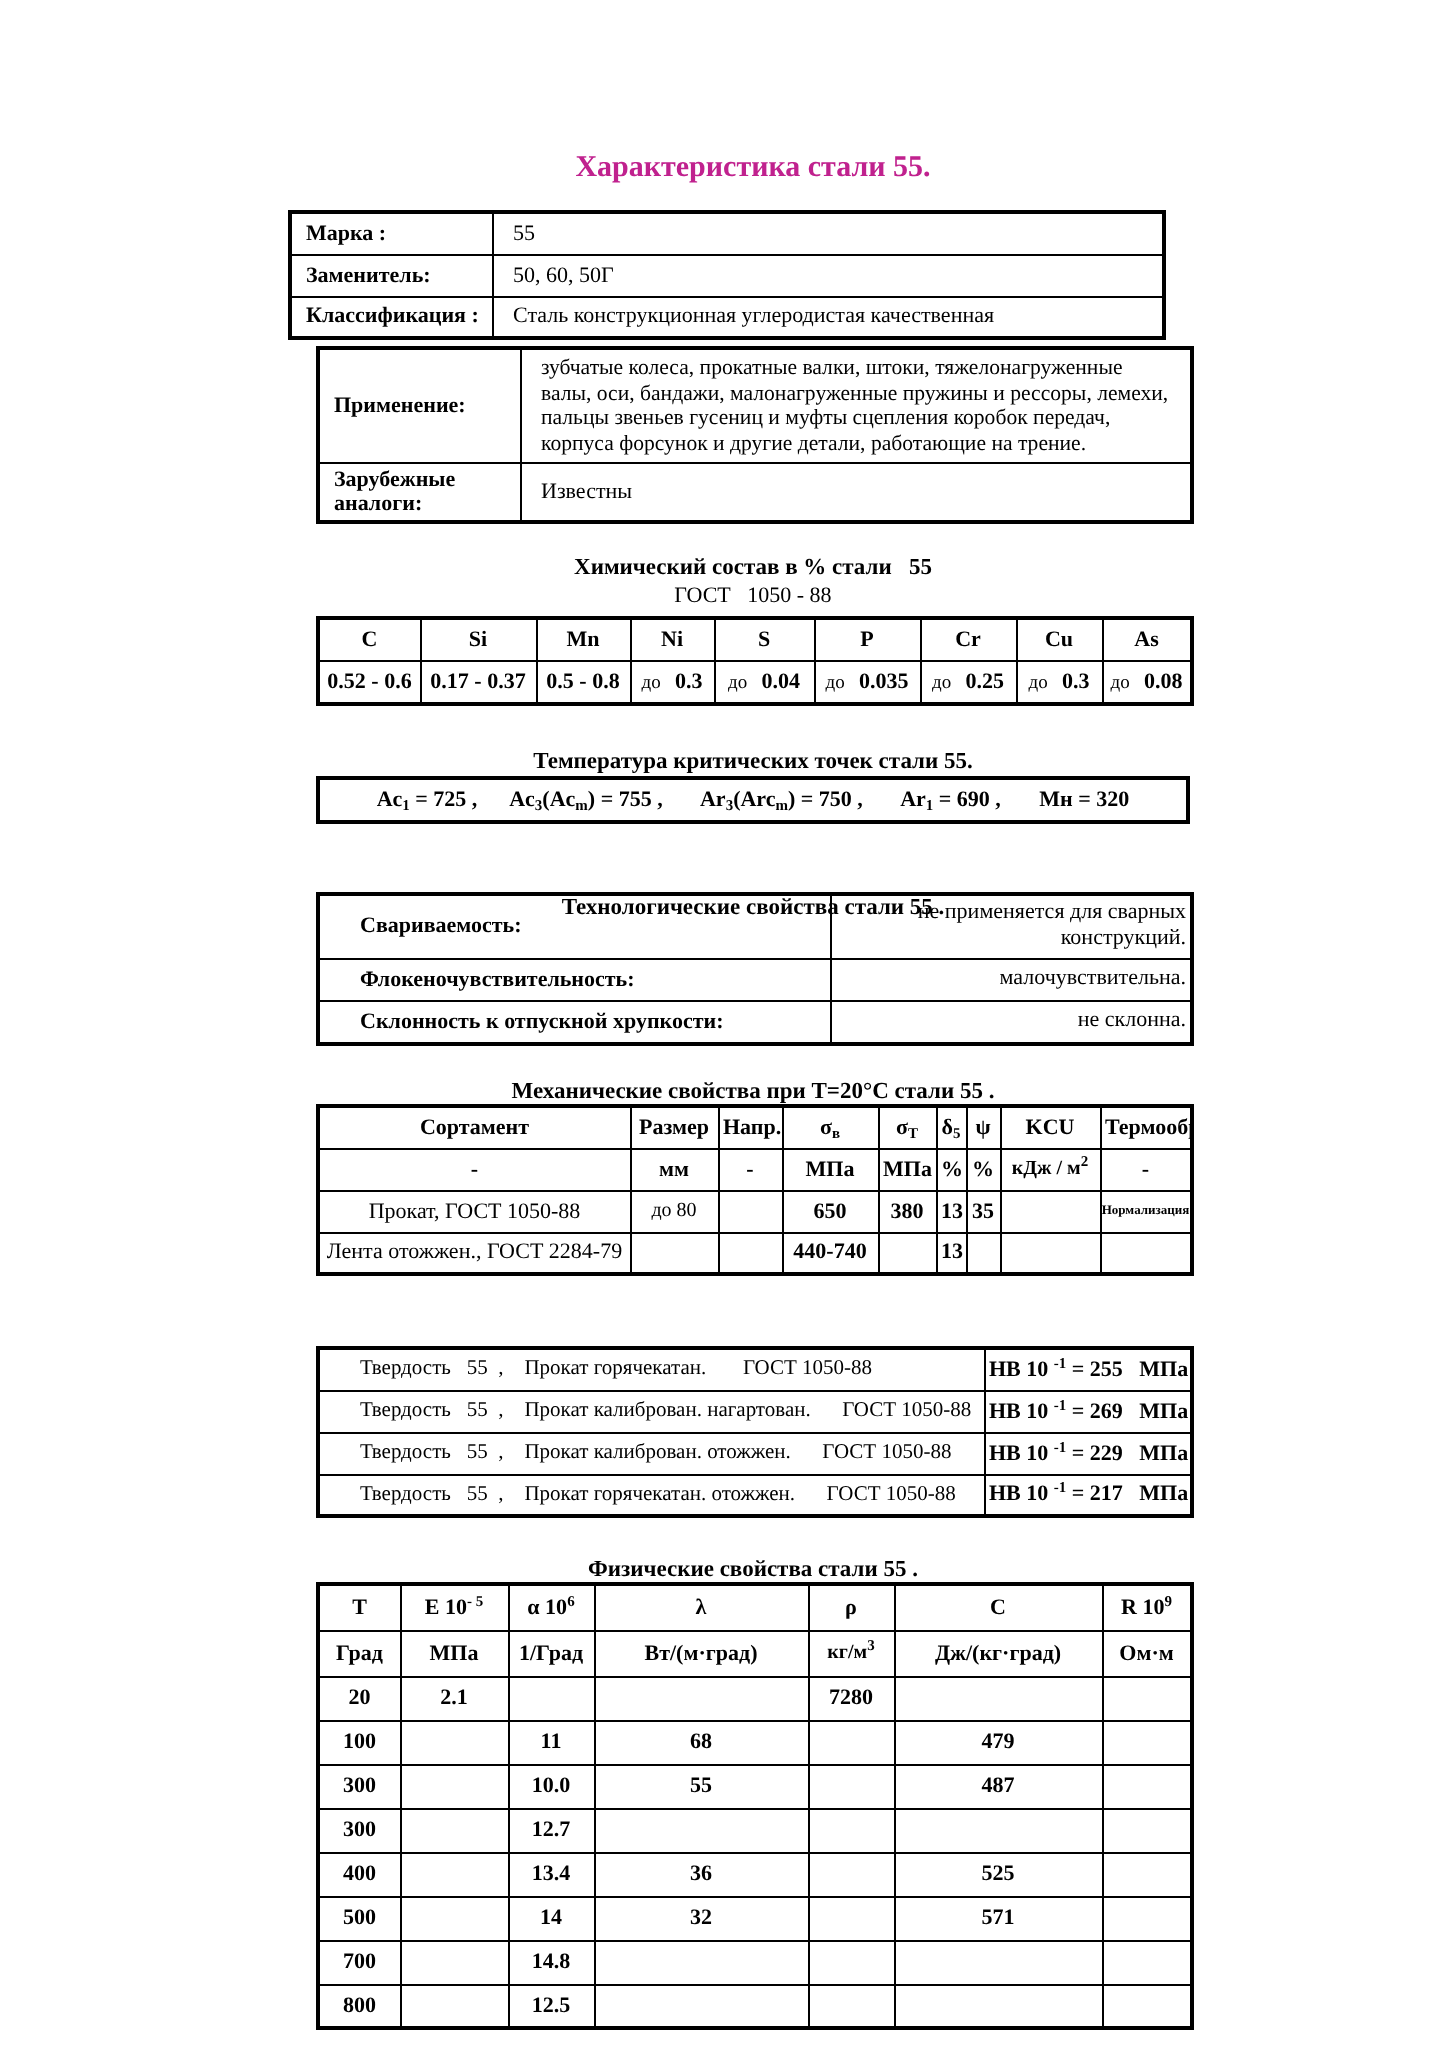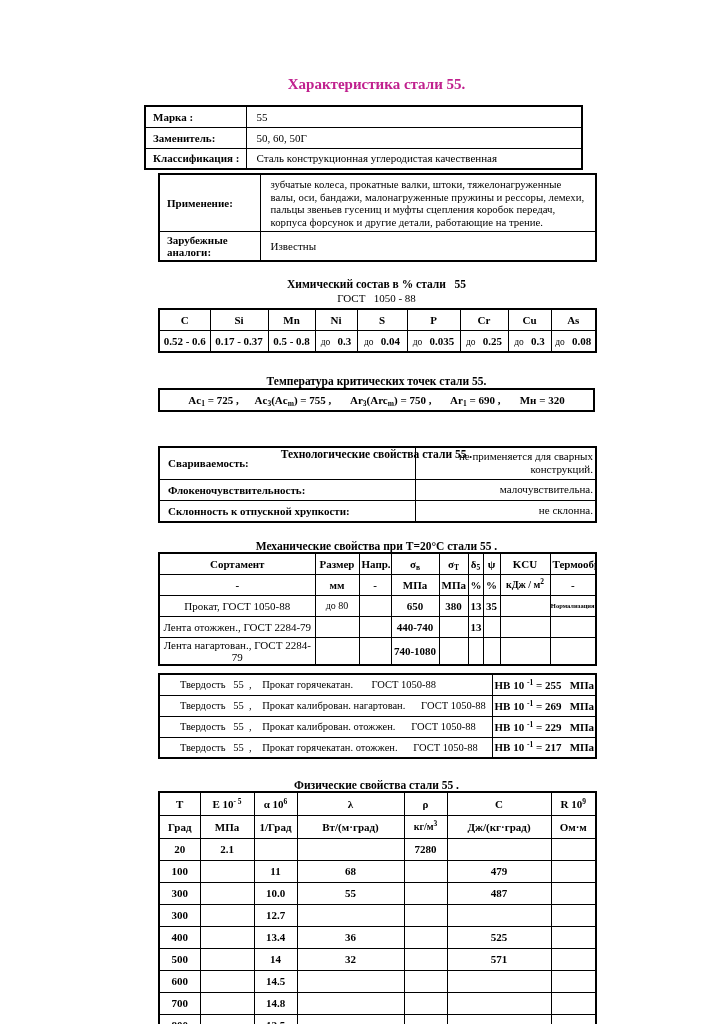--- a/index.html
+++ b/index.html
@@ -33,21 +33,21 @@
   sub { font-size:7.5px; vertical-align:-2px; line-height:0; }
   sup { font-size:7.5px; vertical-align:4px; line-height:0; }
   .seg-plain { font-weight:normal; font-size:9.5px; }
 
   
   .info-label { font-weight:bold; text-align:left; padding-left:7px; }
   .info-value { text-align:left; padding-left:10px; }
   .apply-cell { line-height:12.6px; padding:3px 8px 3px 10px; font-size:10.8px; }
 
   
-  .tech-label { font-weight:bold; text-align:left; padding-left:8px; }
+  .tech-label { font-weight:bold; text-align:left; padding-left:20px; }
   .tech-value { text-align:right; padding-left:10px; line-height:13px; }
   .tech-indent { text-indent:16px; }
 
   
   .mech-units td { font-weight:bold; }
   .kcu-unit { font-size:10px; }
   .tiny { font-size:6.5px; font-weight:bold; padding:0; }
   .dim { font-size:10px; }
 
   
@@ -235,31 +235,20 @@
         <td>Лента отожжен., ГОСТ 2284-79</td>
         <td></td>
         <td></td>
         <td class="b">440-740</td>
         <td></td>
         <td class="b">13</td>
         <td></td>
         <td></td>
         <td></td>
       </tr>
-      <tr style="height:21px">
-        <td>Лента нагартован., ГОСТ 2284-79</td>
-        <td></td>
-        <td></td>
-        <td class="b">740-1080</td>
-        <td></td>
-        <td></td>
-        <td></td>
-        <td></td>
-        <td></td>
-      </tr>
     </tbody>
       </table>
   </div>
 
   <div class="abs" style="top:673px; left:142px;">
     <table>
       <colgroup>
           <col style="width:333px">
           <col style="width:104px">
         </colgroup>
@@ -363,29 +352,20 @@
       <tr style="height:22px">
         <td class="b">500</td>
         <td class="b"></td>
         <td class="b">14</td>
         <td class="b">32</td>
         <td class="b"></td>
         <td class="b">571</td>
         <td class="b"></td>
       </tr>
       <tr style="height:22px">
-        <td class="b">600</td>
-        <td class="b"></td>
-        <td class="b">14.5</td>
-        <td class="b"></td>
-        <td class="b"></td>
-        <td class="b"></td>
-        <td class="b"></td>
-      </tr>
-      <tr style="height:22px">
         <td class="b">700</td>
         <td class="b"></td>
         <td class="b">14.8</td>
         <td class="b"></td>
         <td class="b"></td>
         <td class="b"></td>
         <td class="b"></td>
       </tr>
       <tr style="height:22px">
         <td class="b">800</td>

